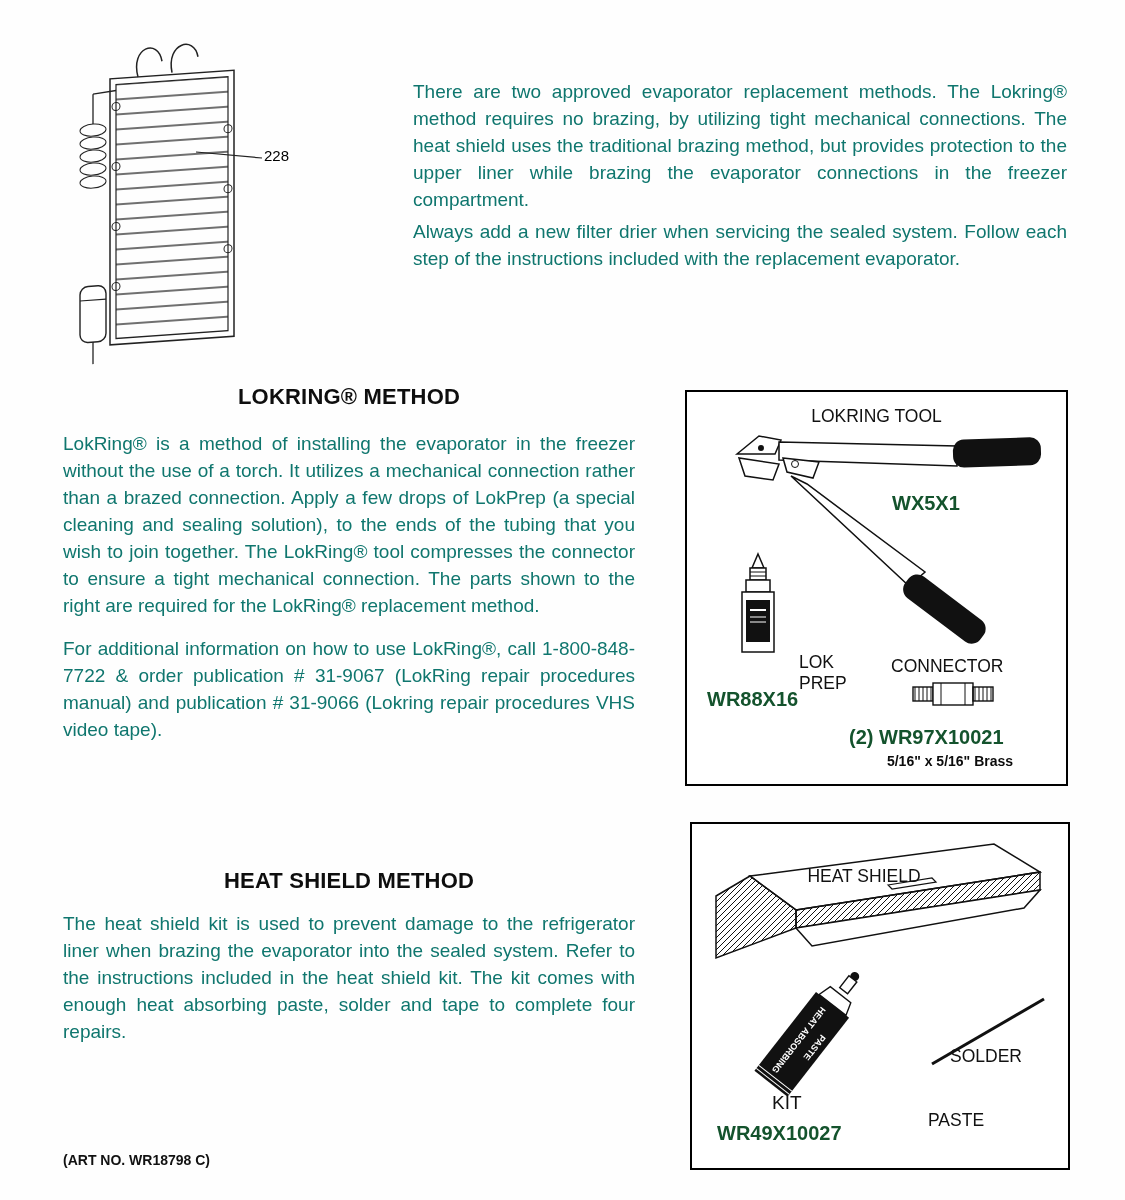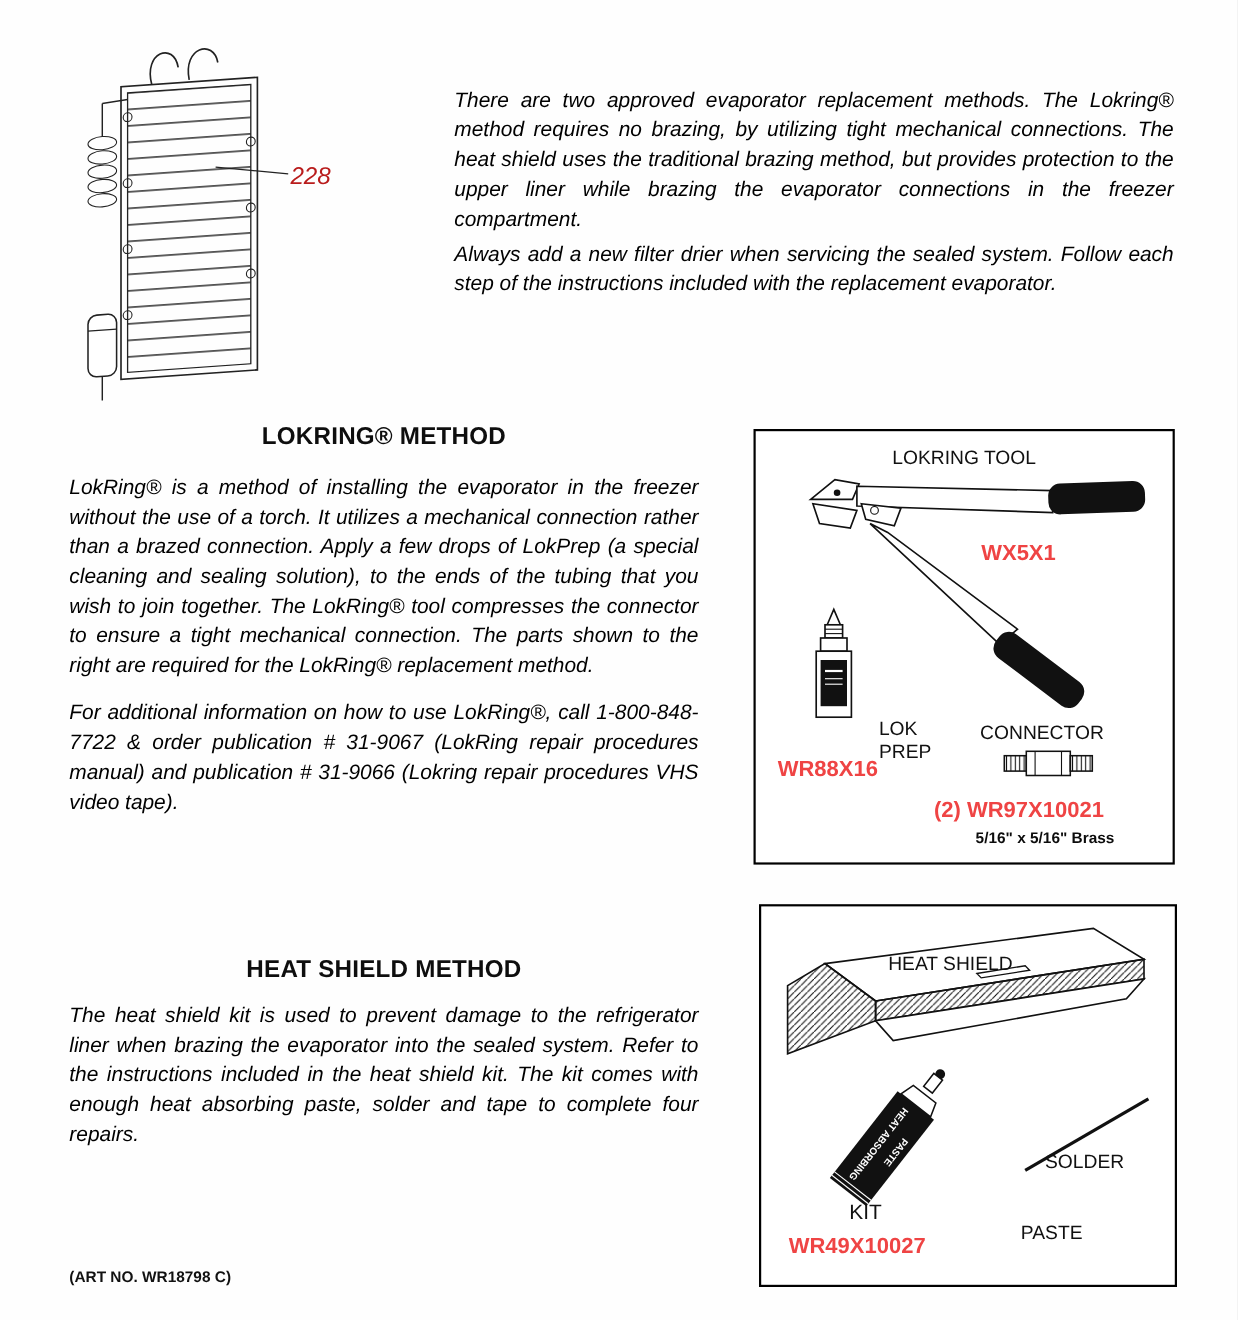--- a/index.html
+++ b/index.html
@@ -6,36 +6,35 @@
   html,body { background:#e9e9e9; }
   body { font-family:"Liberation Sans", sans-serif; }
   .page {
     position:relative; width:1125px; height:1200px;
     background:#fefefe; color:#131313; overflow:hidden;
     margin:0 auto;
   }
   .abs { position:absolute; }
   .para {
     text-align:justify; font-size:19px; line-height:27px;
-    color:#000000;
-    font-style:italic;
+    color:#0f766e;
   }
   .heading {
     font-weight:bold; font-size:22px; text-align:center; color:#0e0e0e;
     letter-spacing:0.2px;
   }
   .box {
     position:absolute; border:2px solid #000; background:#fff;
   }
   .figlabel { font-size:17.5px; color:#111; }
-  .partnum  { font-size:20px; font-weight:bold; color:#ef4444; }
+  .partnum  { font-size:20px; font-weight:bold; color:#14532d; }
   .smallbold{ font-size:14px; font-weight:bold; color:#0c0c0c; }
   .pre { white-space:pre-line; line-height:21px; }
   .artno { font-size:14px; font-weight:bold; color:#111; }
-  .callout { font-size:22px; color:#b91c1c;font-style:italic; }
+  .callout { font-size:15px; color:#000000; }
   svg { display:block; }
 </style>
 </head>
 <body>
 
 <div class="page">
 
   <svg class="abs" style="left:66px; top:20px;" width="200" height="345" viewBox="0 0 200 345">
     <defs>
       <pattern id="fins" width="12" height="15" patternUnits="userSpaceOnUse">

